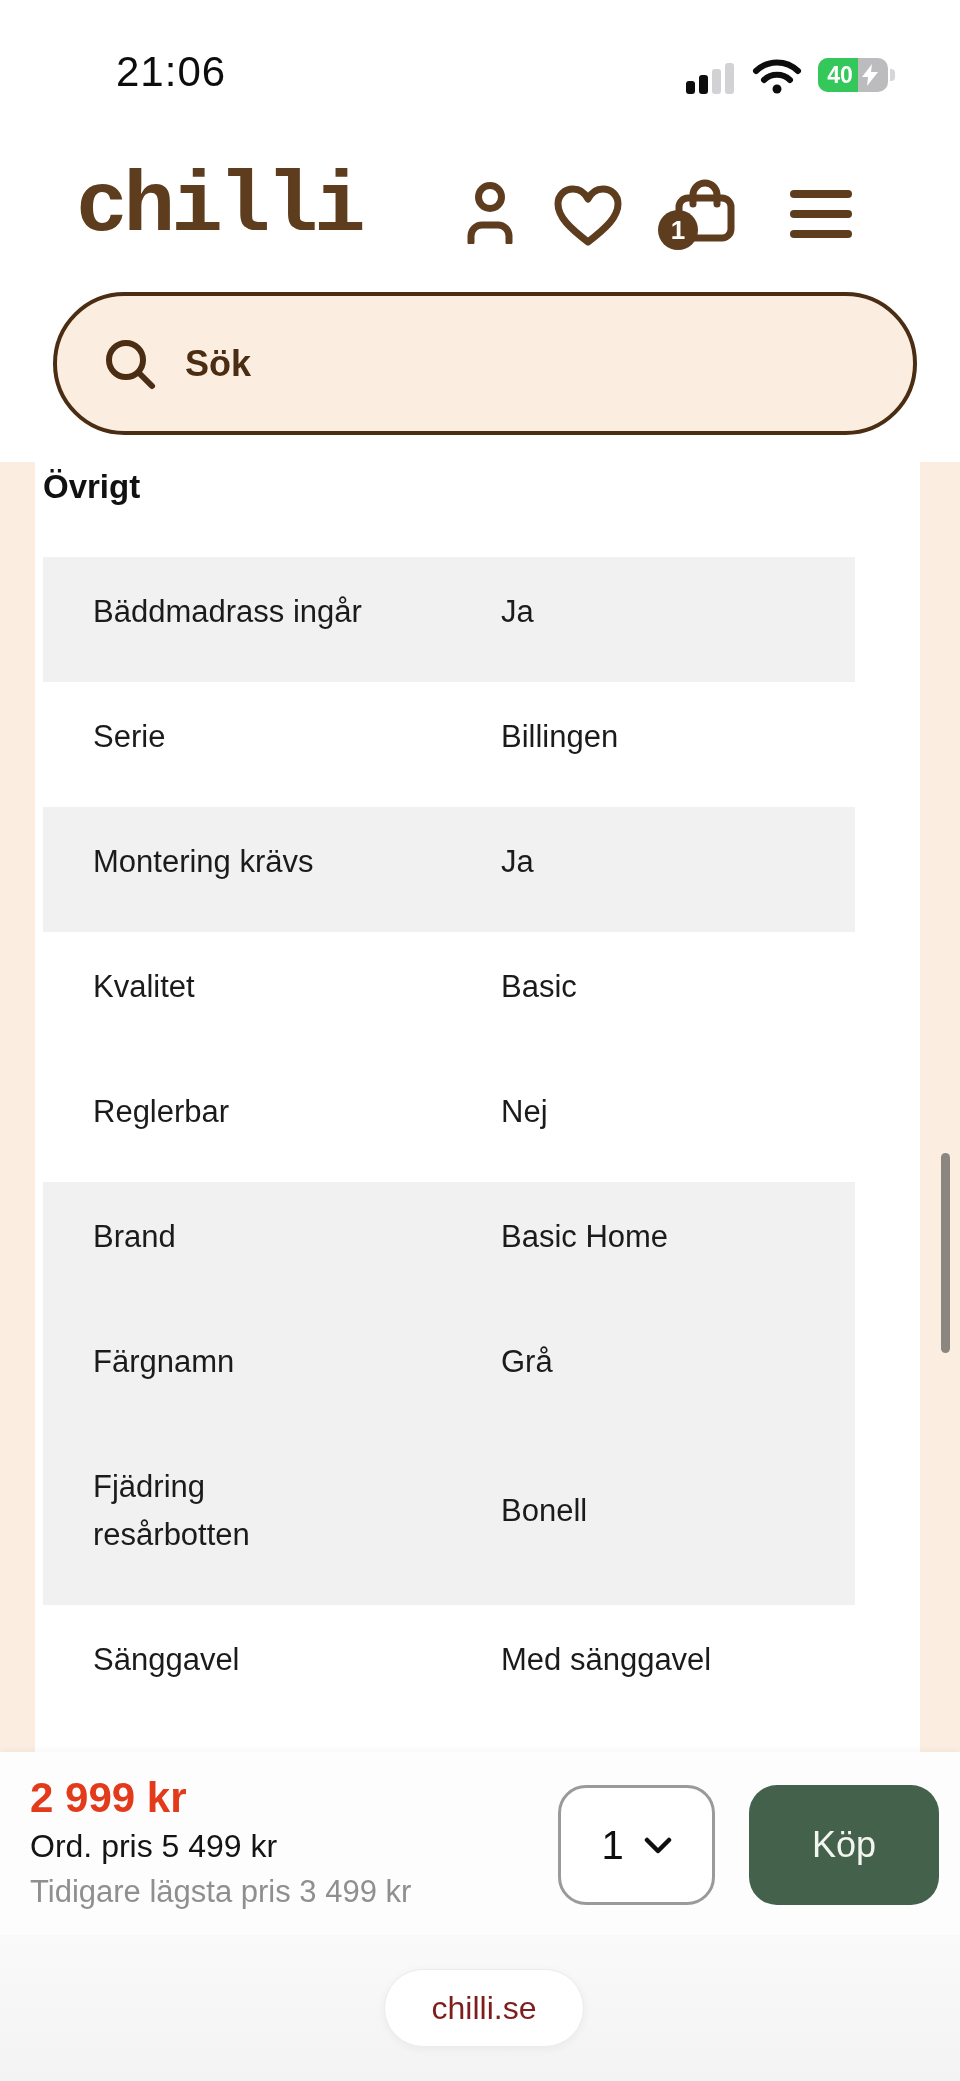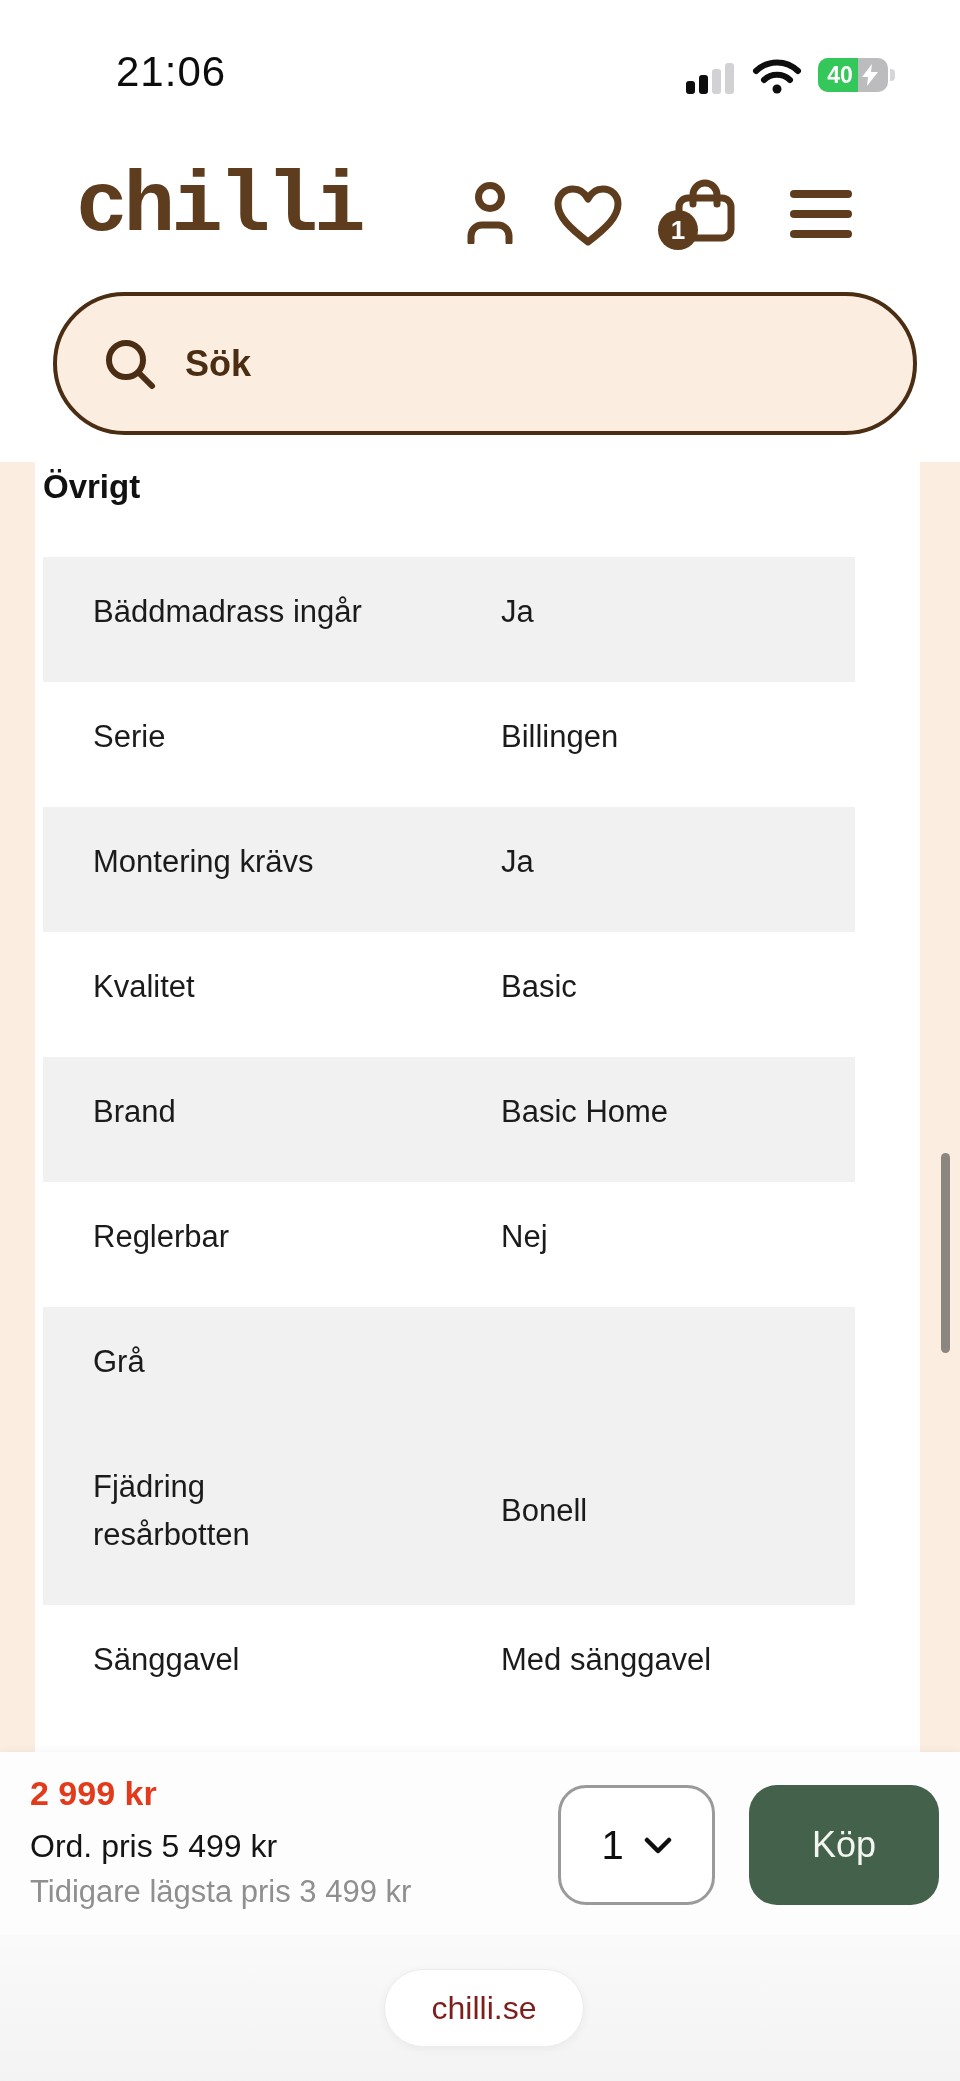--- a/index.html
+++ b/index.html
@@ -59,21 +59,21 @@
   .section-heading{position:absolute;left:43px;top:6px;font-size:33px;font-weight:700;color:#111;}
   .spec-table{position:absolute;left:43px;top:95px;width:812px;}
   .spec-row{display:grid;grid-template-columns:408px auto;align-items:center;padding:31px 0 46px 50px;font-size:31px;line-height:48px;color:#1b1b1b;background:#fff;}
   .spec-row.gray{background:var(--row-gray);}
   .spec-row .lbl{white-space:pre-line;}
 
   .scrollbar{position:absolute;left:941px;top:1153px;width:9px;height:200px;border-radius:5px;background:#8c8680;cursor:grab;}
 
   
   .purchase{position:absolute;left:0;top:1752px;width:960px;height:183px;background:#fdfdfd;box-shadow:0 -2px 8px rgba(0,0,0,0.04);z-index:5;}
-  .price{position:absolute;left:30px;top:22px;font-size:34px;font-weight:800;color:var(--price-red);}
+  .price{position:absolute;left:30px;top:22px;font-size:42px;font-weight:800;color:var(--price-red);}
   .ord-price{position:absolute;left:30px;top:76px;font-size:32px;color:#141414;}
   .lowest-price{position:absolute;left:30px;top:122px;font-size:31px;color:var(--muted-gray);}
   .qty{position:absolute;left:558px;top:33px;width:157px;height:120px;border:3px solid #9a9a9a;border-radius:28px;background:#fff;
        display:flex;align-items:center;justify-content:center;gap:20px;font-size:40px;color:#0f0f0f;cursor:pointer;}
   .buy{position:absolute;left:749px;top:33px;width:190px;height:120px;border:none;border-radius:28px;background:var(--buy-green);
        color:#f3f5f0;font-size:36px;font-family:inherit;display:flex;align-items:center;justify-content:center;cursor:pointer;}
 
   
   .browser-bar{position:absolute;left:0;top:1935px;width:960px;height:146px;background:linear-gradient(#fbfafa,#f4f3f3);z-index:6;}
   .url-pill{position:absolute;left:384px;top:34px;width:200px;height:78px;border-radius:40px;background:#fff;border:1px solid #ececec;
@@ -169,31 +169,32 @@
   <div class="spec-row gray">
     <span class="lbl">Montering krävs</span>
     <span class="val">Ja</span>
   </div>
 
   <div class="spec-row">
     <span class="lbl">Kvalitet</span>
     <span class="val">Basic</span>
   </div>
 
+  <div class="spec-row">
+    <span class="lbl">Reglerbar</span>
+    <span class="val">Nej</span>
+  </div>
+
   <div class="spec-row gray">
     <span class="lbl">Brand</span>
     <span class="val">Basic Home</span>
   </div>
 
-  <div class="spec-row">
-    <span class="lbl">Reglerbar</span>
-    <span class="val">Nej</span>
-  </div>
-
-  <div class="spec-row gray">
+  <div class="spec-row gray">
+    <span class="lbl">Färgnamn</span>
     <span class="val">Grå</span>
   </div>
 
   <div class="spec-row gray">
     <span class="lbl">Fjädring
 resårbotten</span>
     <span class="val">Bonell</span>
   </div>
 
   <div class="spec-row">

